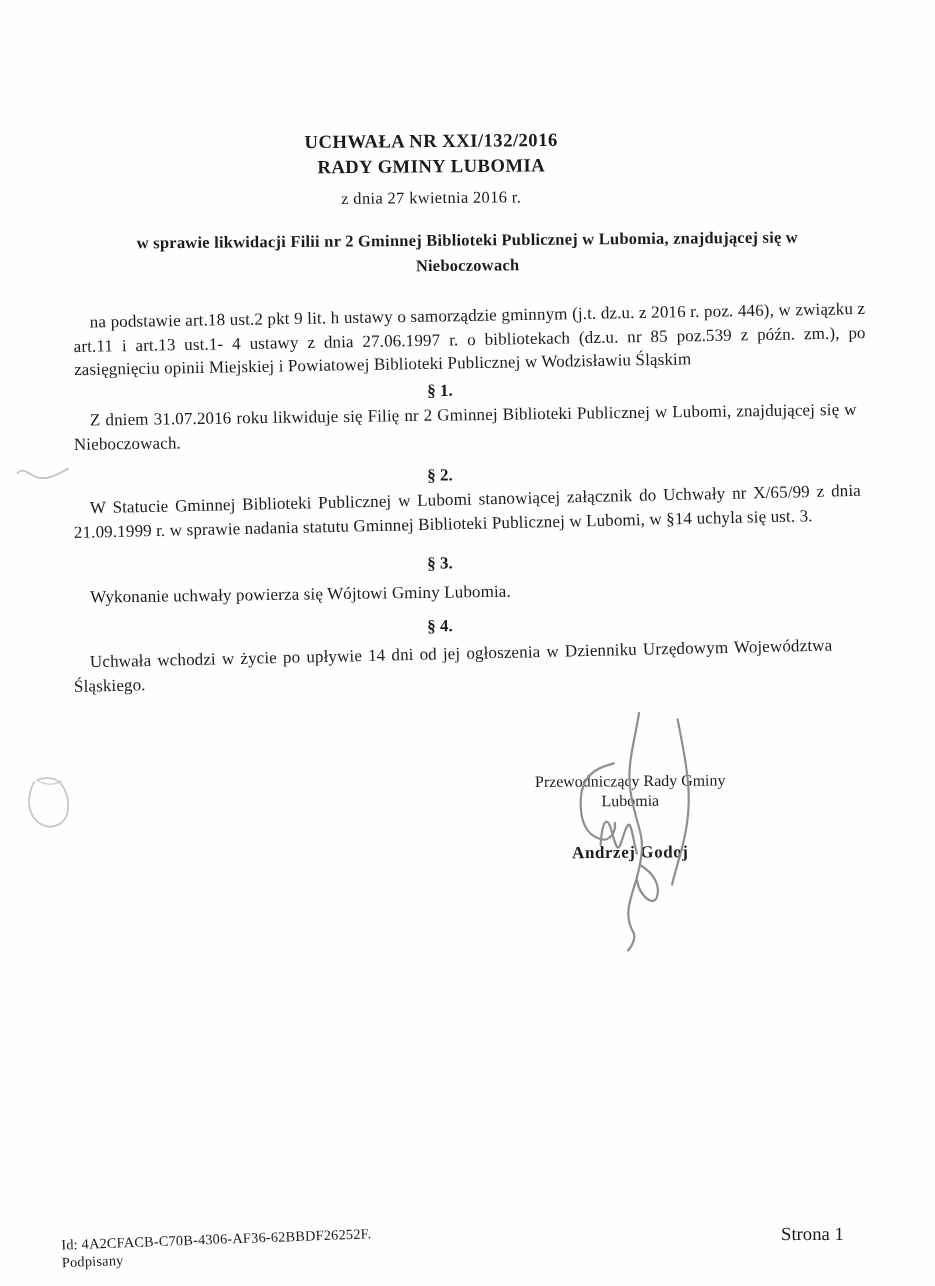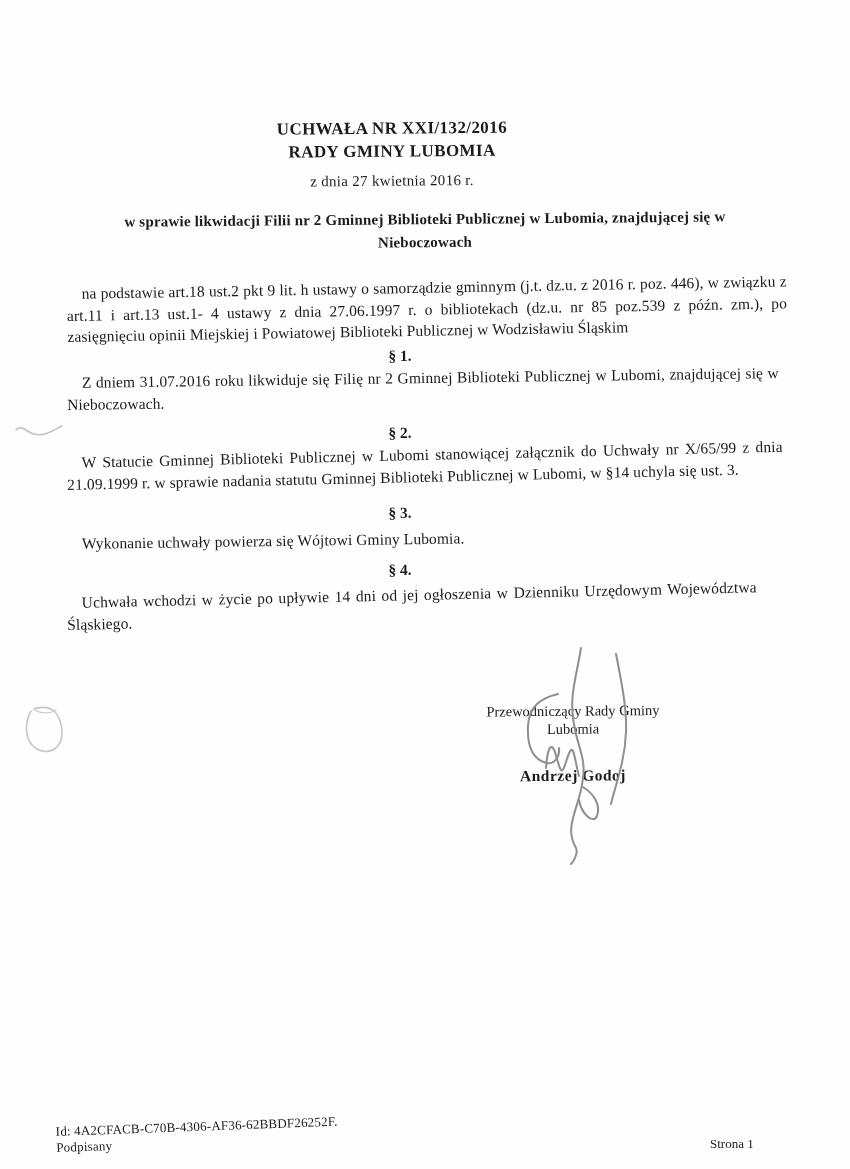--- a/index.html
+++ b/index.html
@@ -18,21 +18,21 @@
   .subject{font-size:15px;font-weight:bold;line-height:23px;letter-spacing:.2px;}
   .body-par{
     font-size:15.5px;line-height:21.5px;
     text-align:justify;text-indent:15px;
     letter-spacing:.1px;
   }
   .sec-head{font-size:15.5px;font-weight:bold;text-align:center;}
   .sig{font-size:14.5px;line-height:18px;text-align:center;}
   .sig-name{font-size:15.5px;font-weight:bold;letter-spacing:.5px;text-align:center;}
   .footer-id{font-size:13px;letter-spacing:.2px;}
-  .footer-page{font-size:13px;margin-top:24px;}
+  .footer-page{font-size:17px;}
   .r05{transform:rotate(-0.5deg);transform-origin:left center;}
   .r08{transform:rotate(-0.8deg);transform-origin:left center;}
   .r10{transform:rotate(-1.0deg);transform-origin:left center;}
   .r13{transform:rotate(-1.3deg);transform-origin:left center;}
   .r20{transform:rotate(-2.1deg);transform-origin:left center;}
   svg{display:block;}
 </style>
 </head>
 <body>
 

